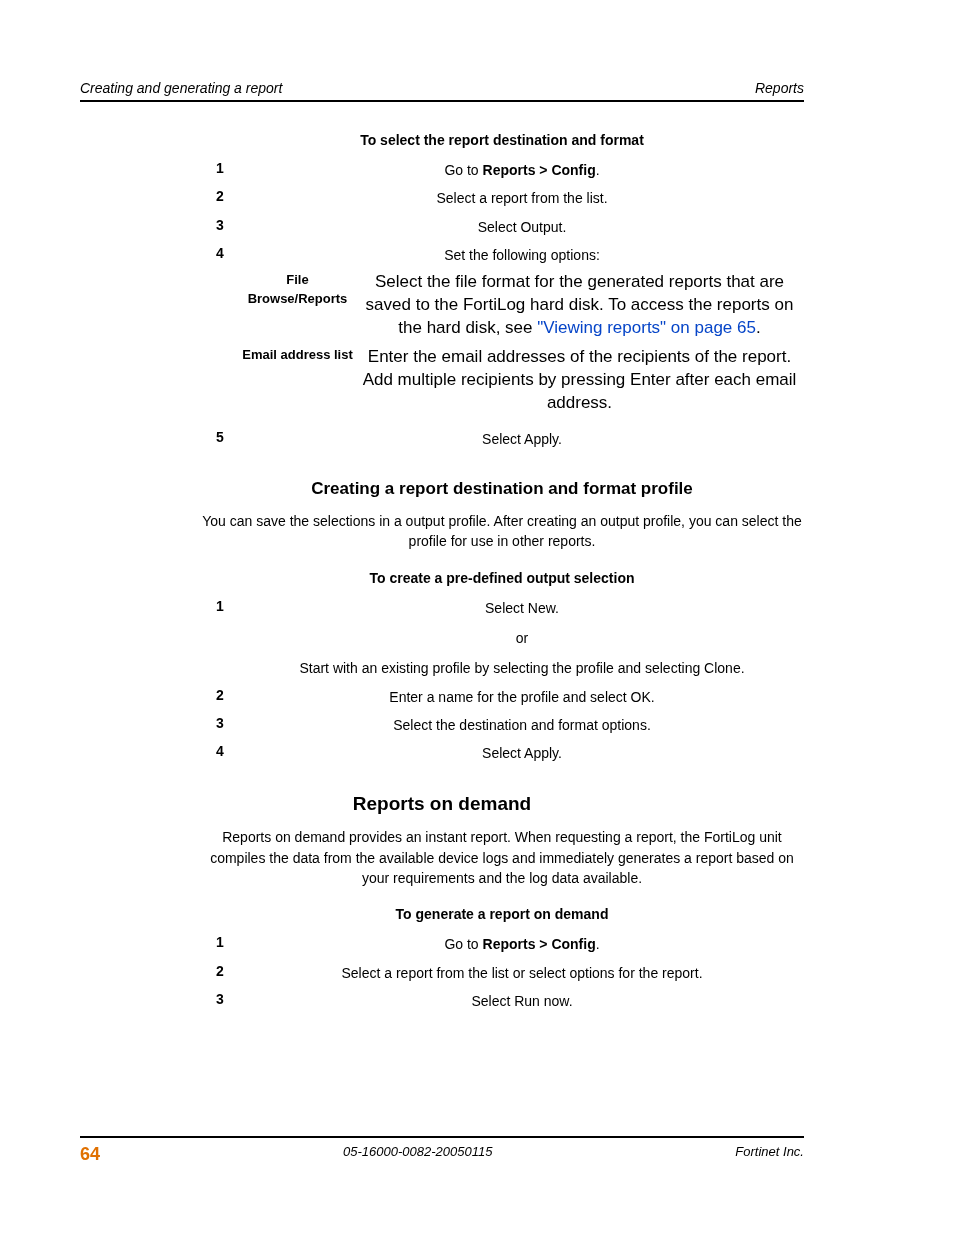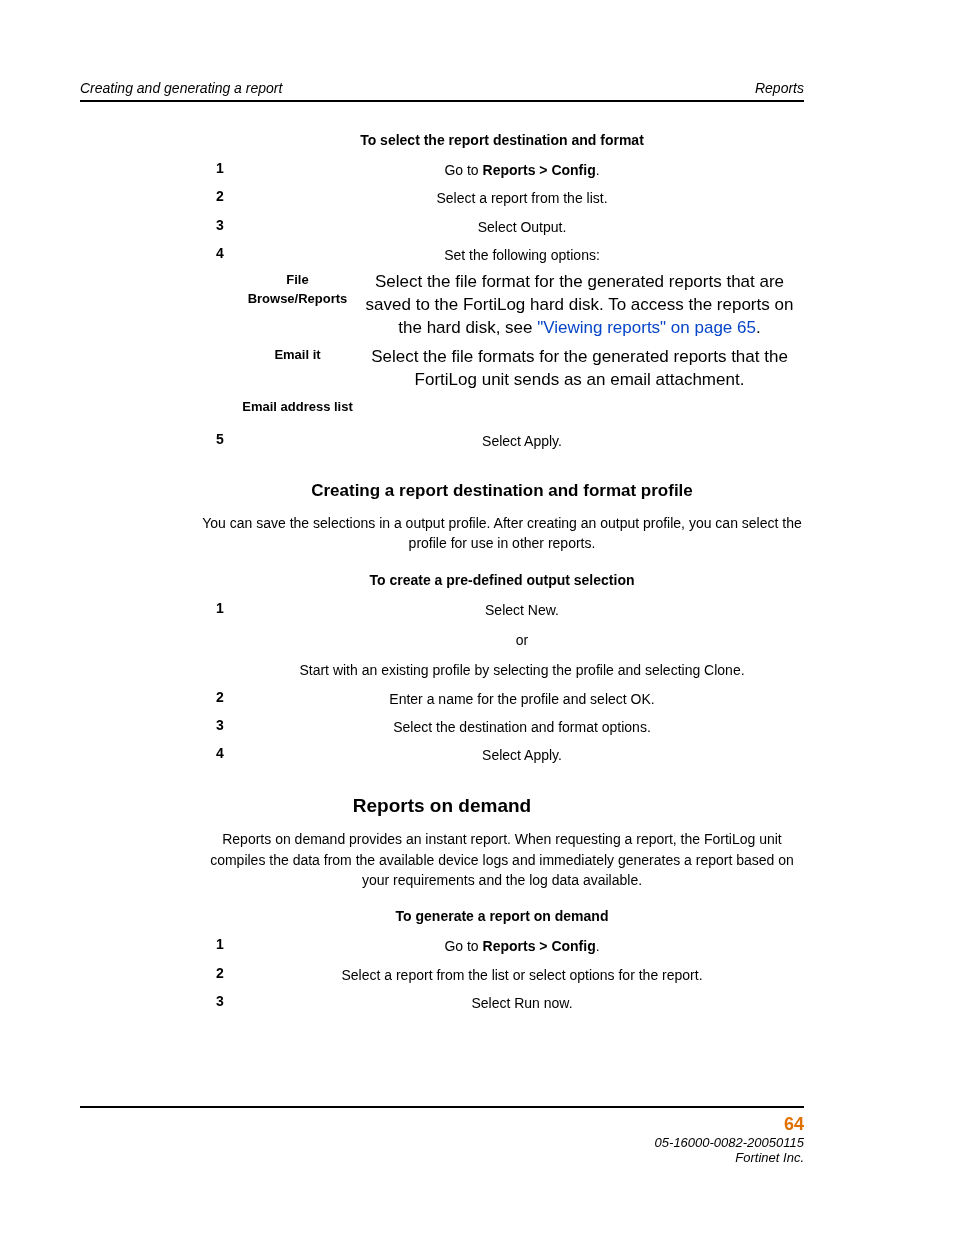--- a/index.html
+++ b/index.html
@@ -85,23 +85,22 @@
   }
   .footer {
     position: absolute;
     bottom: 70px;
     left: 80px;
     right: 80px;
     border-top: 2px solid #000;
     padding-top: 6px;
     display: flex;
     justify-content: space-between;
-    align-items: flex-end;
+    align-items: flex-start;
     font-size: 13px;
-    flex-direction: column;
   }
   .page-num {
     color: #e07000;
     font-weight: bold;
     font-size: 18px;
   }
   .doc-id {
     font-style: italic;
   }
   .company {
@@ -144,25 +143,22 @@
       <div class="step-body">
         <span>Set the following options:</span>
         <div class="opts">
           <div class="opt-row">
             <div class="opt-label">File Browse/Reports</div>
             <div class="opt-desc">
               <span>Select the file format for the generated reports that are saved to the FortiLog hard disk. To access the reports on the hard disk, see </span><span class="link">"Viewing reports" on page 65</span><span>.</span>
             </div>
           </div>
           <div class="opt-row">
-            <div class="opt-label">Email it</div>
-            <div class="opt-desc">Select the file formats for the generated reports that the FortiLog unit sends as an email attachment.</div>
-          </div>
-          <div class="opt-row">
             <div class="opt-label">Email address list</div>
+            <div class="opt-desc">Enter the email addresses of the recipients of the report. Add multiple recipients by pressing Enter after each email address.</div>
           </div>
         </div>
       </div>
     </div>
 
     <div class="ol-step">
       <div class="step-num">5</div>
       <div class="step-body">Select Apply.</div>
     </div>
 

